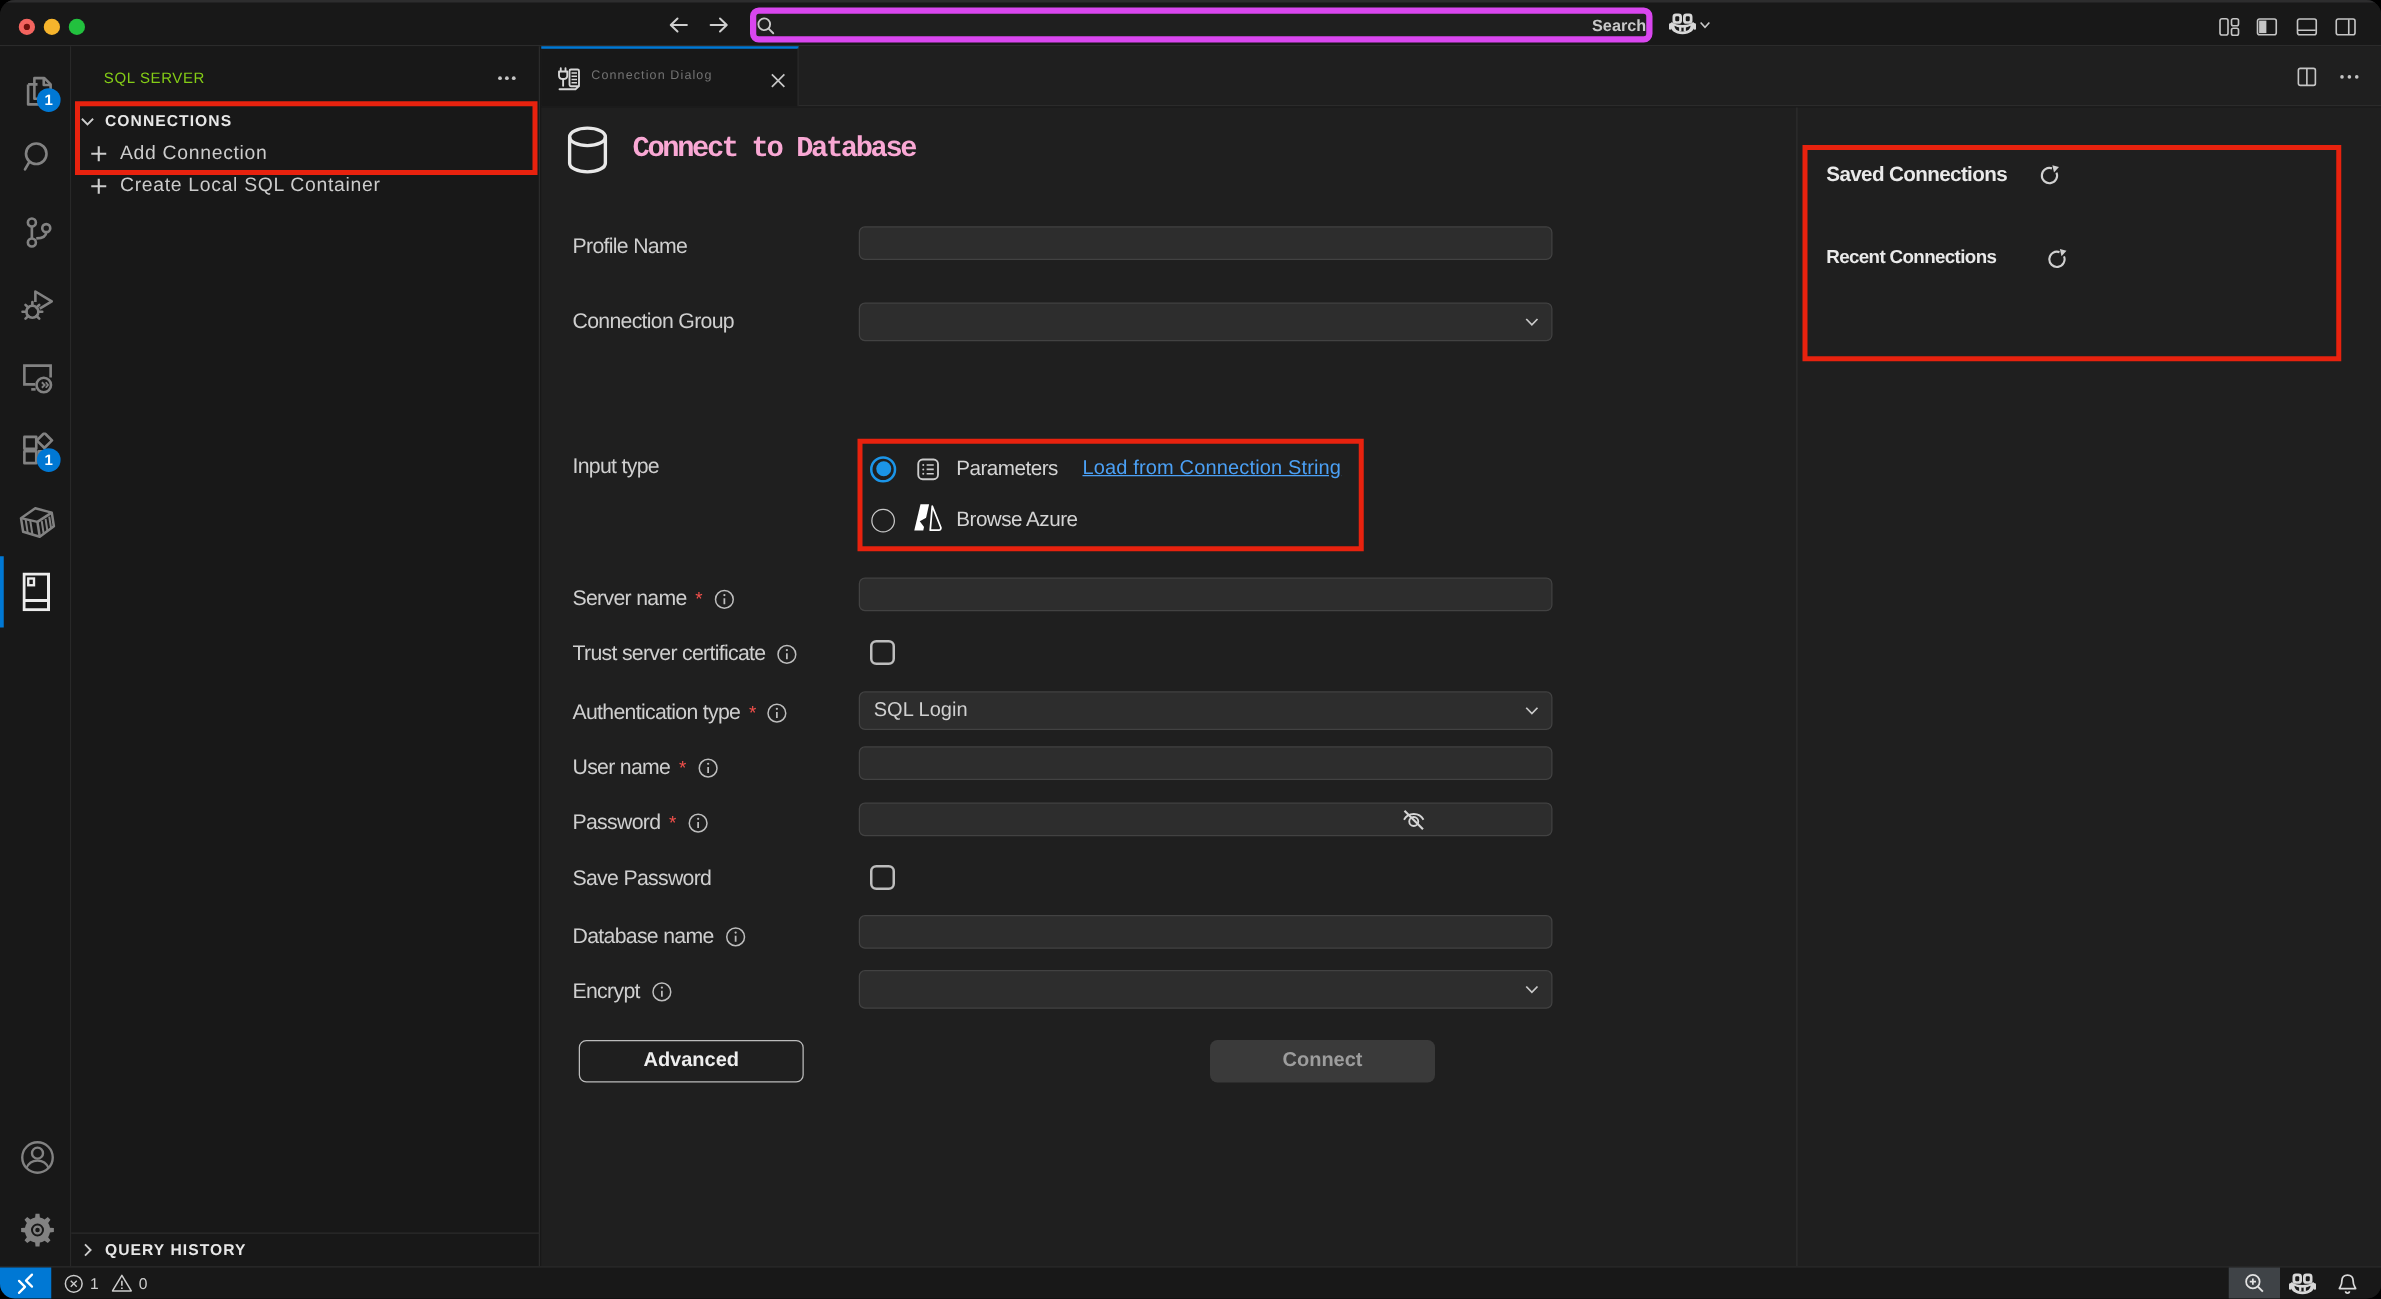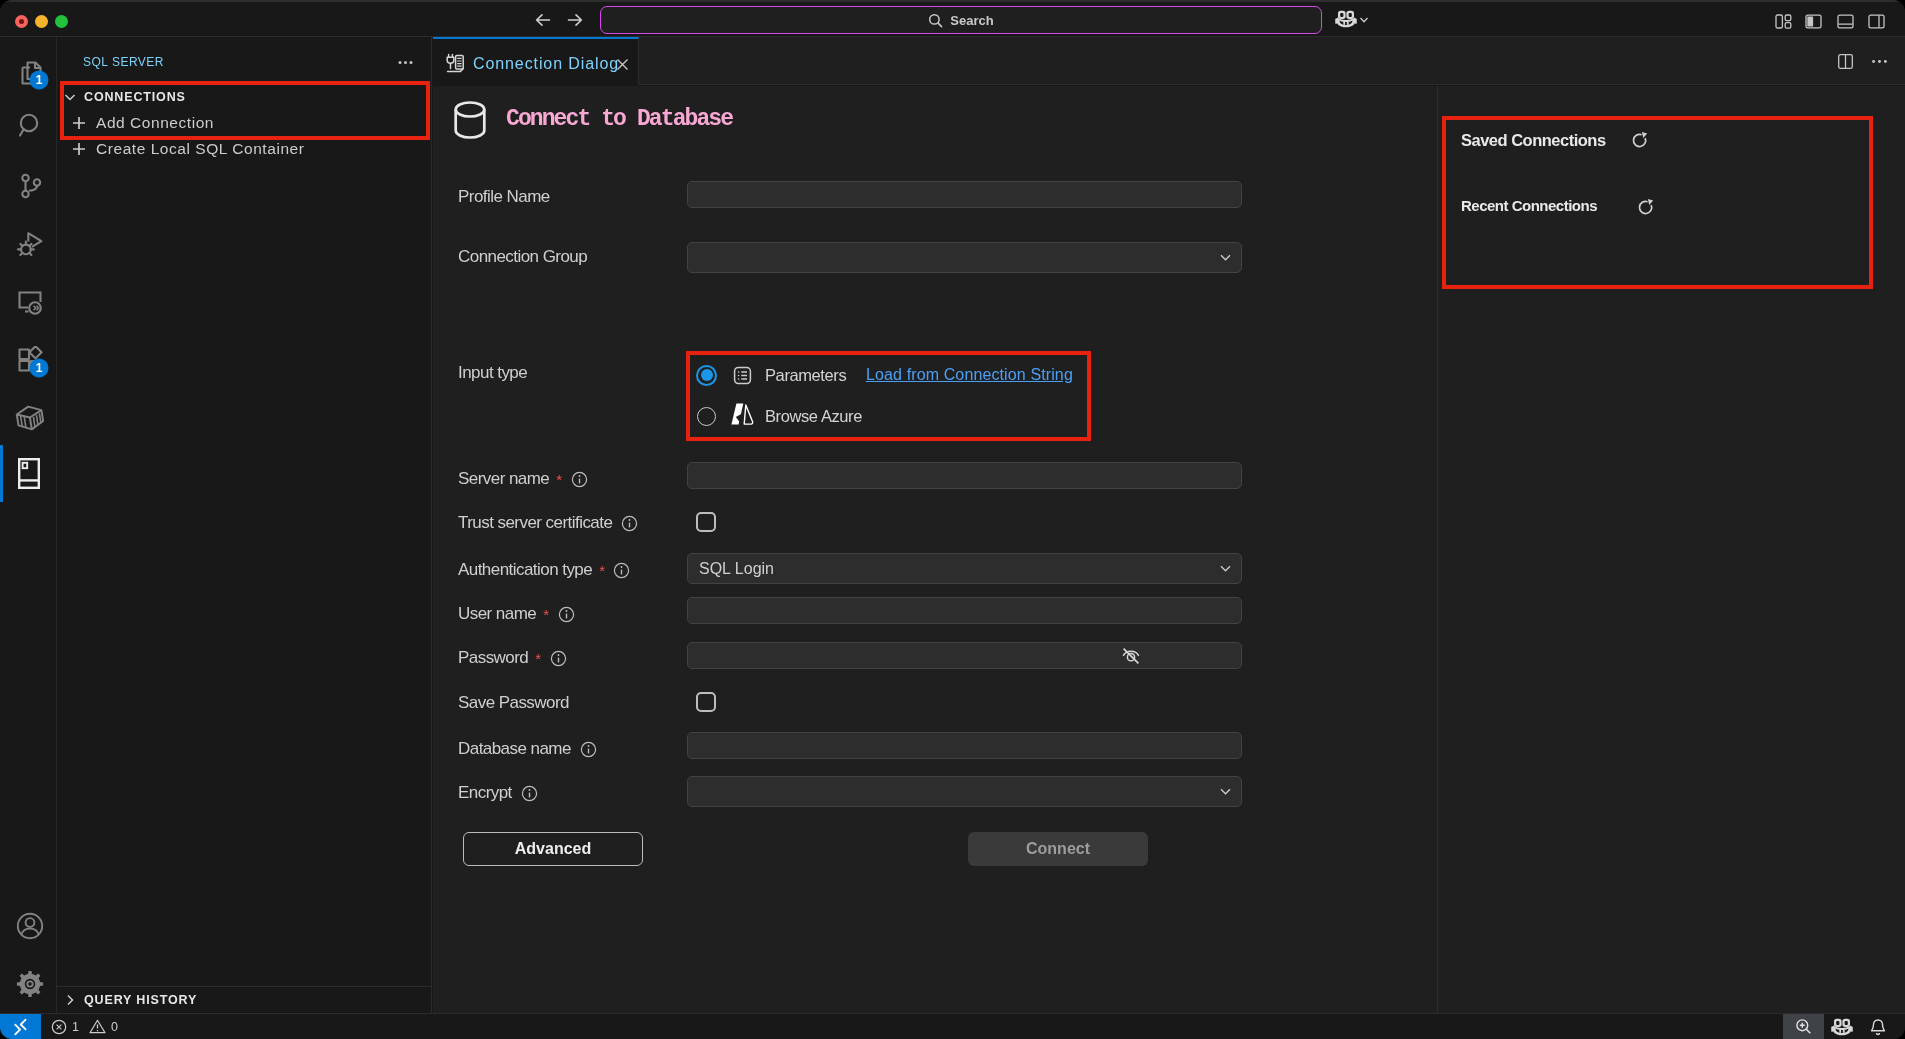--- a/index.html
+++ b/index.html
@@ -5,35 +5,35 @@
   * { margin:0; padding:0; box-sizing:border-box; }
   html,body { background:#000; }
   body { width:1905px; height:1039px; font-family:"Liberation Sans", sans-serif; }
   .win { position:relative; width:1905px; height:1039px; background:#181818; border-radius:12px; overflow:hidden; }
   .abs { position:absolute; }
   svg { display:block; }
 
   
   .titlebar { position:absolute; left:0; top:0; width:1905px; height:37px; background:#181818; border-bottom:1px solid #2b2b2b; }
   .tl { position:absolute; top:14.5px; width:13px; height:13px; border-radius:50%; }
-  .searchbox { position:absolute; left:600px; top:6px; width:722px; height:28px; background:#1f1f1f; border:1px solid #d946ef; border-radius:7px; display:flex; align-items:center; justify-content:center; gap:7px; color:#c9c9c9; font-size:13px; font-weight:bold; }
+  .searchbox { position:absolute; left:600px; top:6px; width:722px; height:28px; background:#1f1f1f; border:5px solid #d946ef; border-radius:7px; display:flex; align-items:center; justify-content:space-between; gap:7px; color:#c9c9c9; font-size:13px; font-weight:bold; }
 
   
   .activitybar { position:absolute; left:0; top:37px; width:57px; height:976px; background:#181818; border-right:1px solid #282828; }
   .sidebar { position:absolute; left:57px; top:37px; width:375px; height:976px; background:#181818; border-right:1px solid #2b2b2b; }
   .tabstrip { position:absolute; left:433px; top:37px; width:1472px; height:48px; background:#1f1f1f; border-bottom:1px solid #2b2b2b; }
   .tab { position:absolute; left:0; top:0; width:206px; height:48px; background:#181818; border-top:2px solid #0078d4; border-right:1px solid #2b2b2b; }
   .editor { position:absolute; left:433px; top:86px; width:1472px; height:927px; background:#1f1f1f; }
   .vdivider { position:absolute; left:1004px; top:0; width:1px; height:927px; background:#2e2e2e; }
 
   
   .statusbar { position:absolute; left:0; top:1013px; width:1905px; height:26px; background:#181818; border-top:1px solid #2b2b2b; color:#cccccc; font-size:12.5px; }
 
   
-  .sb-title { position:absolute; left:26px; top:18px; font-size:12px; letter-spacing:.5px; color:#7dd3fc; }
+  .sb-title { position:absolute; left:26px; top:18px; font-size:12px; letter-spacing:.5px; color:#84cc16; }
   .sb-sec { color:#e7e7e7; font-weight:bold; font-size:12.5px; letter-spacing:.85px; }
   .sb-item { color:#cccccc; font-size:15.5px; letter-spacing:0.55px; }
 
   
   .lbl { position:absolute; left:25px; color:#cfcfcf; font-size:17px; letter-spacing:-0.55px; display:flex; align-items:center; gap:7px; white-space:nowrap; }
   .req { color:#f2504b; font-size:15px; }
   .field { position:absolute; left:254px; width:555px; background:#2d2d2d; border:1px solid #424242; border-radius:5px; }
   .inp { height:27px; }
   .dd { height:31px; display:flex; align-items:center; color:#d0d0d0; font-size:16px; padding:0 11px; }
   .dd .chev { position:absolute; right:8px; }
@@ -265,21 +265,21 @@
       <div class="abs" style="left:12px; top:14px;">
         <svg width="21" height="21" viewBox="0 0 21 21" fill="none" stroke="#d6d6d6" stroke-width="1.5">
           <path d="M3.6 1.5 V4 M7.4 1.5 V4" stroke-linecap="round"></path>
           <path d="M2.2 4.2 H8.8 V7.6 C8.8 9.2 7.6 10.2 5.5 10.2 C3.4 10.2 2.2 9.2 2.2 7.6 Z" stroke-linejoin="round"></path>
           <path d="M5.5 10.4 V15.6" stroke-linecap="round"></path>
           <rect x="10.6" y="2.6" width="7.6" height="13.4" rx="1.2"></rect>
           <path d="M12.2 5.4 H16.6 M12.2 8 H16.6 M12.2 10.6 H16.6 M12.2 13.2 H16.6" stroke-width="1.2"></path>
           <path d="M2.6 18.4 H15.4 L18.2 15.8" stroke-linecap="round"></path>
         </svg>
       </div>
-      <div class="abs" style="left:40px; top:16px; color:#7dd3fc; font-size:16px; letter-spacing:0.9px; white-space:nowrap;">Connection Dialog</div>
+      <div class="abs" style="left:40px; top:16px; color:#737373; font-size:10px; letter-spacing:0.9px; white-space:nowrap;">Connection Dialog</div>
       <div class="abs" style="left:182px; top:18px;">
         <svg width="15" height="15" viewBox="0 0 15 15" stroke="#c5c5c5" stroke-width="1.4">
             <path d="M2.5 2.5 L12.5 12.5 M12.5 2.5 L2.5 12.5"></path>
           </svg>
       </div>
     </div>
     <div class="abs" style="left:1404px; top:16px;">
       <svg width="17" height="17" viewBox="0 0 17 17" fill="none" stroke="#c5c5c5" stroke-width="1.3">
         <rect x="1.7" y="1.7" width="13.6" height="13.6" rx="1.5"></rect>
         <path d="M8.5 1.7 V15.3"></path>

